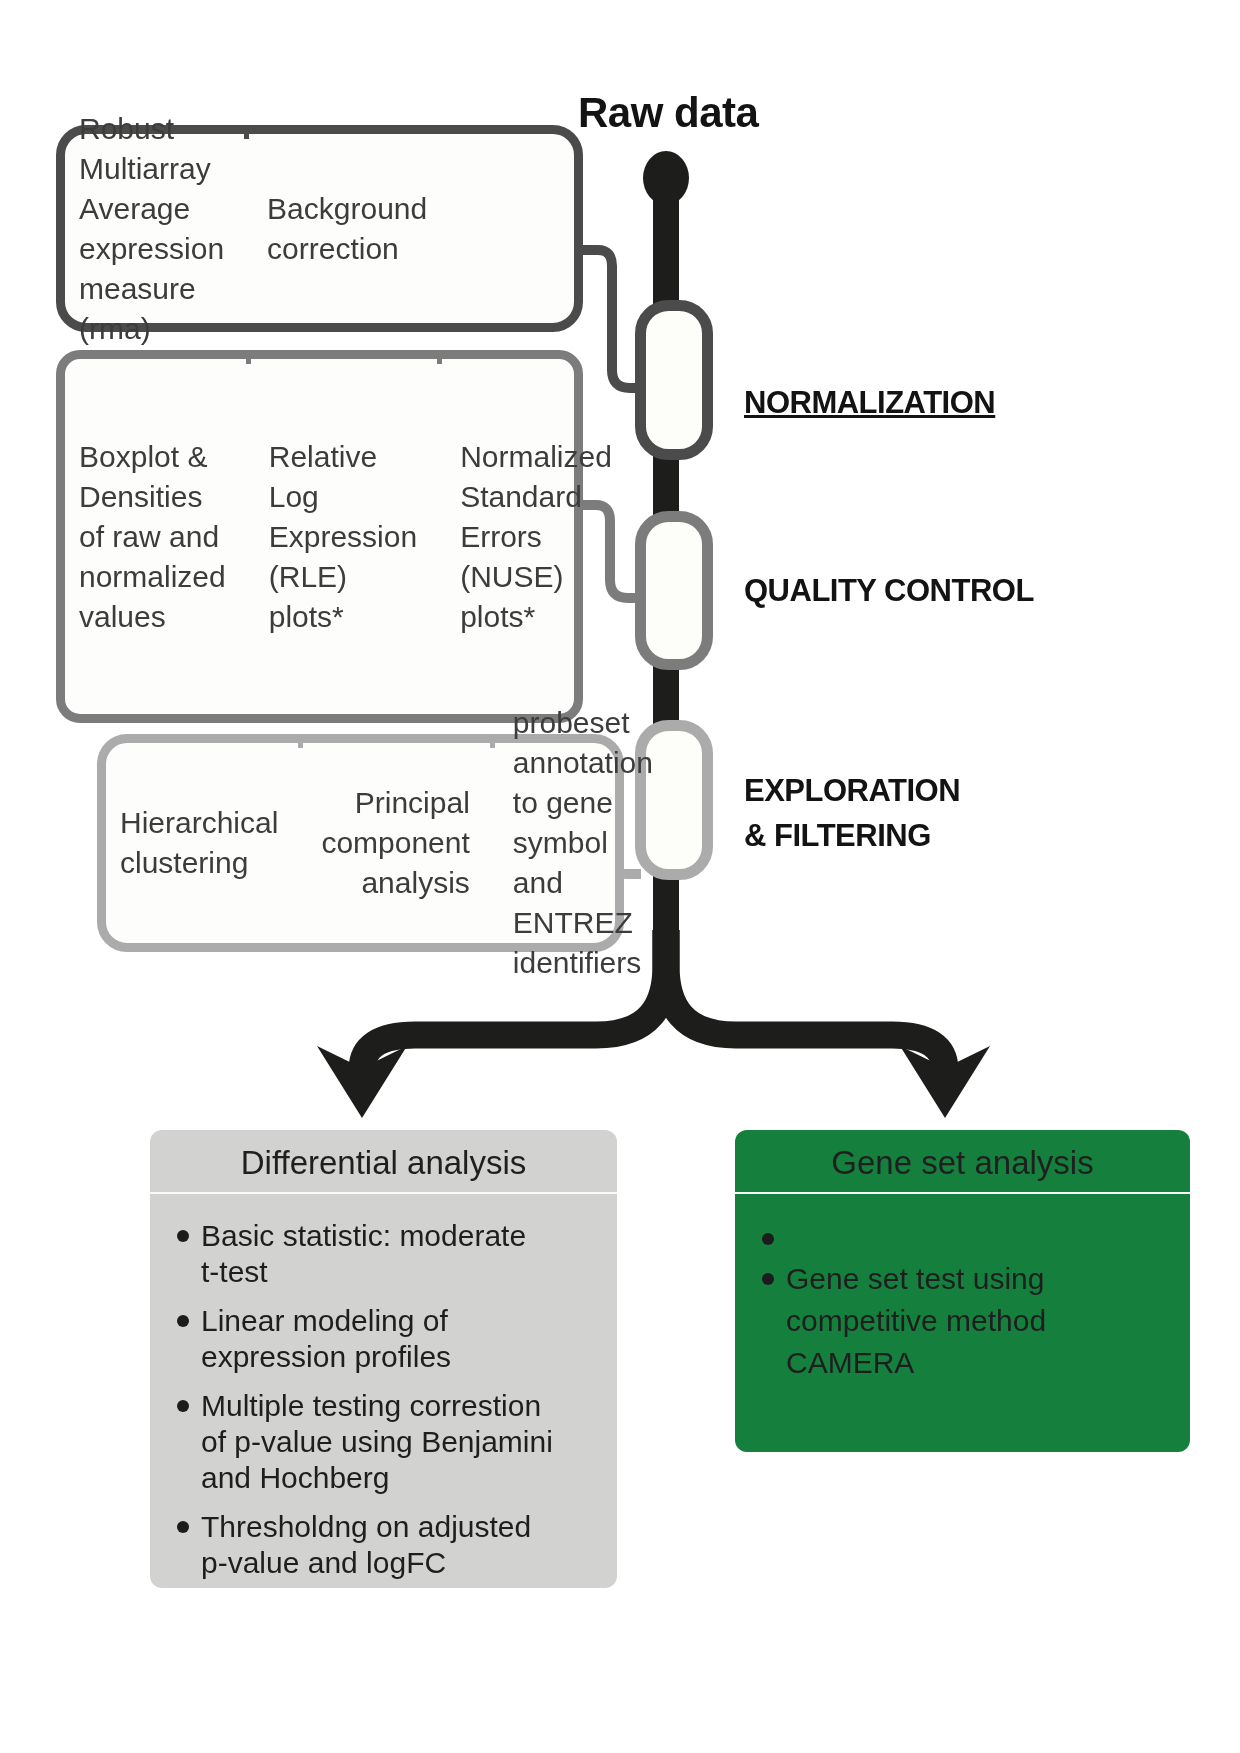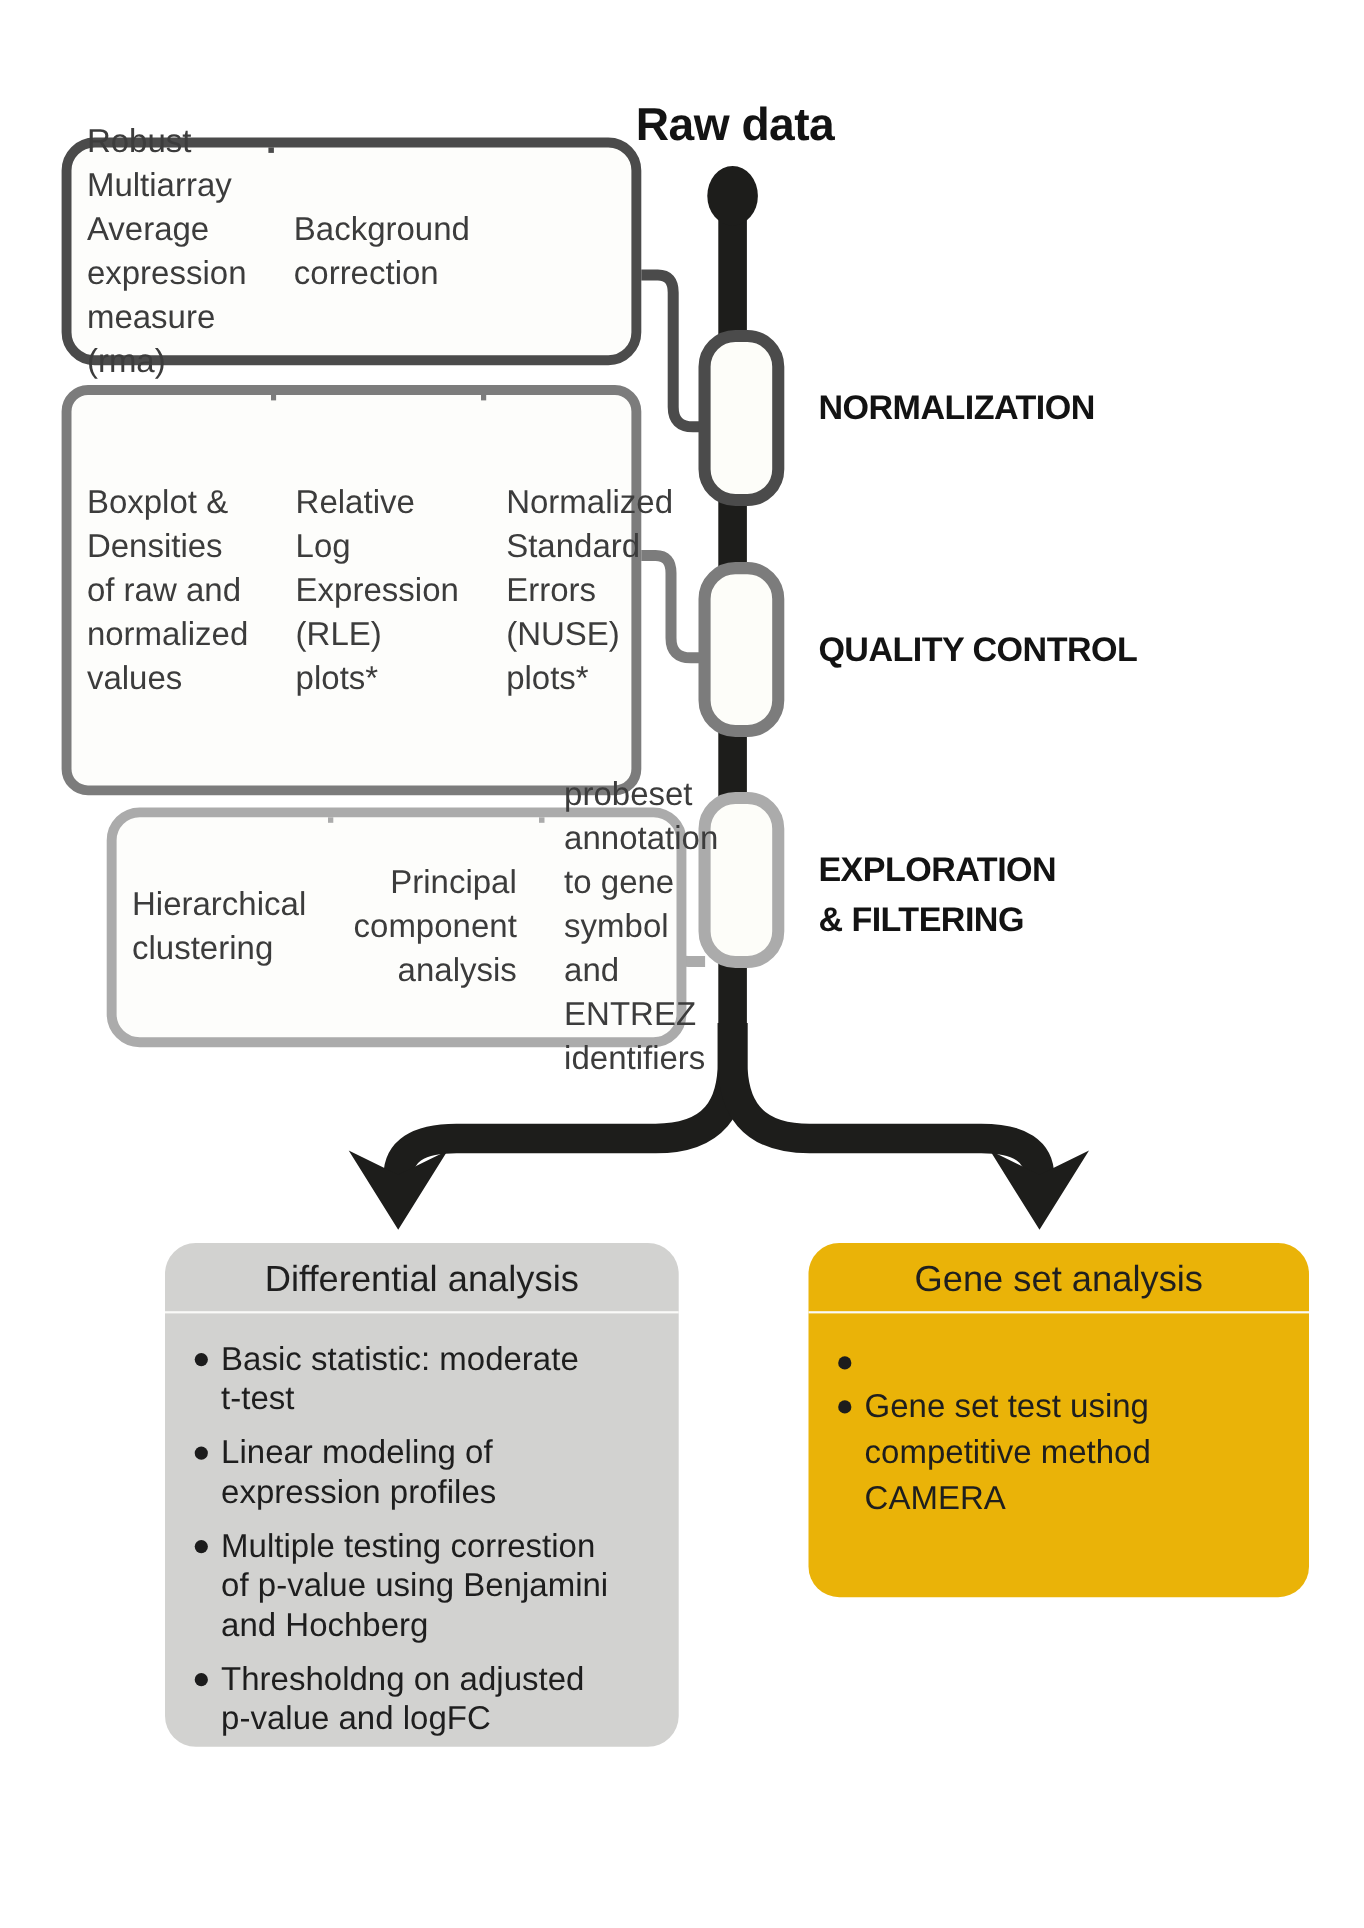--- a/index.html
+++ b/index.html
@@ -25,21 +25,21 @@
     flex:0 0 5px;height:5px;margin:0 4px;
     background:repeating-linear-gradient(90deg,currentColor 0 15px,transparent 15px 25px);
   }
   
   .big-label{
     position:absolute;font-weight:bold;color:#131313;font-size:31px;line-height:45px;
     letter-spacing:-0.5px;white-space:pre-line;
   }
   
   .output-box{
-    position:absolute;box-sizing:border-box;background:#d2d2d0;border-radius:28px;
+    position:absolute;box-sizing:border-box;background:#d2d2d0;border-radius:12px;
     display:flex;flex-direction:column;
   }
   .output-title{
     font-size:33px;color:#1f1f1f;text-align:center;padding:14px 10px 10px 10px;
   }
   .output-sep{height:2px;background:#fafaf8;flex:0 0 2px;}
   .bullet-list{
     list-style:none;margin:0;padding:24px 16px 0 27px;
   }
   .bullet-item{display:flex;align-items:flex-start;margin:0 0 13px 0;}
@@ -119,21 +119,21 @@
     <div class="step-cell" style="flex:0.8;text-align:right;">
       <span class="step-text">Principal component analysis</span>
     </div>
     <div class="dash-div" style="color: rgb(171, 171, 171);"></div>
     <div class="step-cell" style="flex:1.15;">
       <span class="step-text">probeset annotation to gene
 symbol and ENTREZ identifiers</span>
     </div>
   </div>
 
-  <div class="big-label" style="left:744px;top:348px;">NORMALIZATION</div>
+  <div class="big-label" style="left:744px;top:380px;text-decoration:underline;">NORMALIZATION</div>
   <div class="big-label" style="left:744px;top:568px;text-align:center;">QUALITY CONTROL</div>
   <div class="big-label" style="left:744px;top:768px;">EXPLORATION
 &amp; FILTERING</div>
 
   <div class="output-box" style="left: 150px; top: 1130px; width: 467px; height: 458px; background-color: rgb(210, 210, 208);">
     <div class="output-title">Differential analysis</div>
     <div class="output-sep"></div>
     <ul class="bullet-list">
       <li class="bullet-item">
         <span class="bullet-dot"></span>
@@ -152,21 +152,21 @@
 and Hochberg</span>
       </li>
       <li class="bullet-item">
         <span class="bullet-dot"></span>
         <span class="bullet-text lh-left">Thresholdng on adjusted
 p-value and logFC</span>
       </li>
     </ul>
   </div>
 
-  <div class="output-box" style="left: 735px; top: 1130px; width: 455px; height: 322px; background-color: #eab308;">
+  <div class="output-box" style="left: 735px; top: 1130px; width: 455px; height: 322px; background-color: #15803d;">
     <div class="output-title">Gene set analysis</div>
     <div class="output-sep"></div>
     <ul class="bullet-list">
       <li class="bullet-item">
         <span class="bullet-dot" style="margin-top:15px;"></span>
       </li>
       <li class="bullet-item">
         <span class="bullet-dot" style="margin-top:15px;"></span>
         <span class="bullet-text lh-right">Gene set test using
 competitive method

